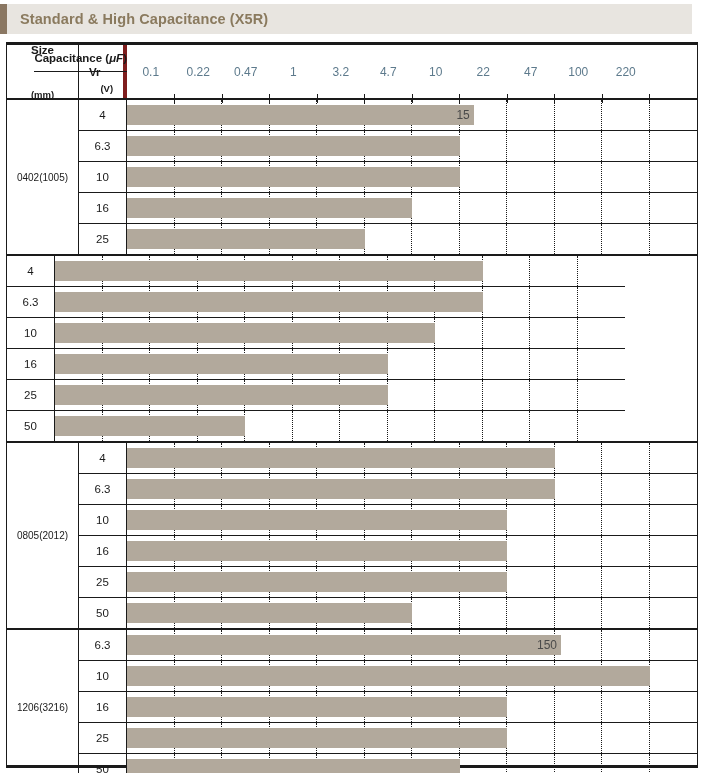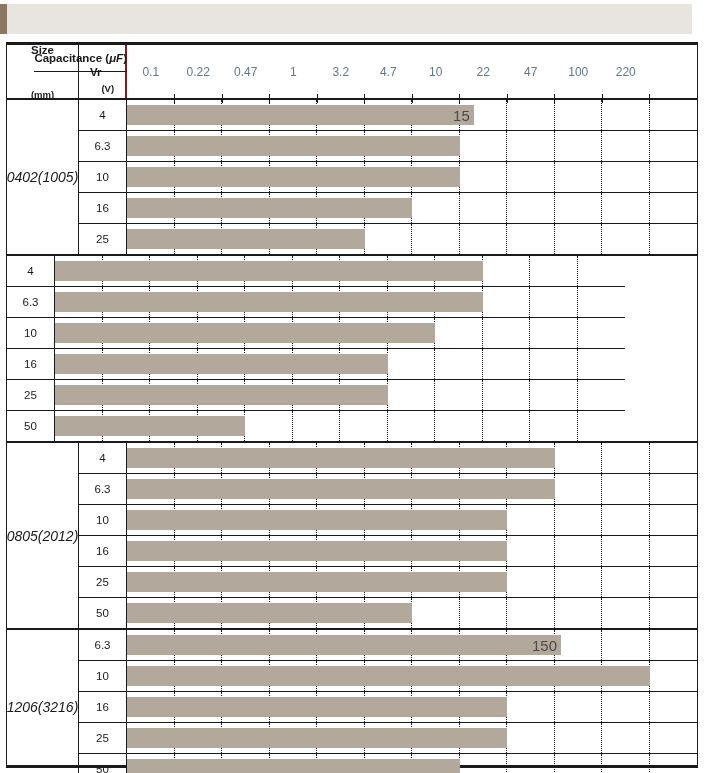--- a/index.html
+++ b/index.html
@@ -68,21 +68,21 @@
   .th-size, .th-vr {
     display: flex;
     align-items: center;
     justify-content: center;
     font-size: 11.5px;
     font-weight: bold;
     color: #1a1a1a;
     box-sizing: border-box;
   }
   .th-size { border-right: 1px solid #1a1a1a; }
-  .th-vr   { border-right: 2px solid #7f1d1d; }
+  .th-vr   { border-right: 4px solid #7f1d1d; }
   .th-unit { font-size: 9.5px; font-weight: bold; margin-top: 33px; }
   .th-chart {
     box-sizing: border-box;
     display: flex;
     justify-content: flex-end;
   }
   .th-cap-title {
     height: 26px;
     display: flex;
     align-items: center;
@@ -123,23 +123,22 @@
     display: flex;
     border-bottom: 2.5px solid #1a1a1a;
   }
   .block:last-child { border-bottom: none; }
   .block-size {
     box-sizing: border-box;
     display: flex;
     align-items: center;
     justify-content: center;
     border-right: 1px solid #1a1a1a;
-    font-size: 14px;
+    font-size: 10px;
     color: #1a1a1a;
-    font-style: italic;
   }
   .block-rows {
     display: flex;
     flex-direction: column;
     width: 618px;
   }
   .row {
     display: flex;
     height: 30px;
     border-bottom: 1px solid #1a1a1a;
@@ -177,31 +176,32 @@
     position: absolute;
     left: 0;
     top: 5px;
     height: 20px;
     background: #b2a99c;
     display: flex;
     align-items: center;
     justify-content: flex-end;
   }
   .bar-label {
-    font-size: 15px;
+    font-size: 12px;
     color: #4a4a4a;
     padding-right: 4px;
     line-height: 1;
   }
 </style>
 </head>
 <body>
 
 <div class="title-band">
   <div class="title-accent"></div>
+  <div class="title-text">Standard &amp; High Capacitance (X5R)</div>
 </div>
 
 <div class="table-wrap">
 
   <div class="thead">
     <div class="th-size col-size">
       <span>Size</span>
         <span class="th-unit">(mm)</span>
     </div>
     <div class="th-vr col-vr">

